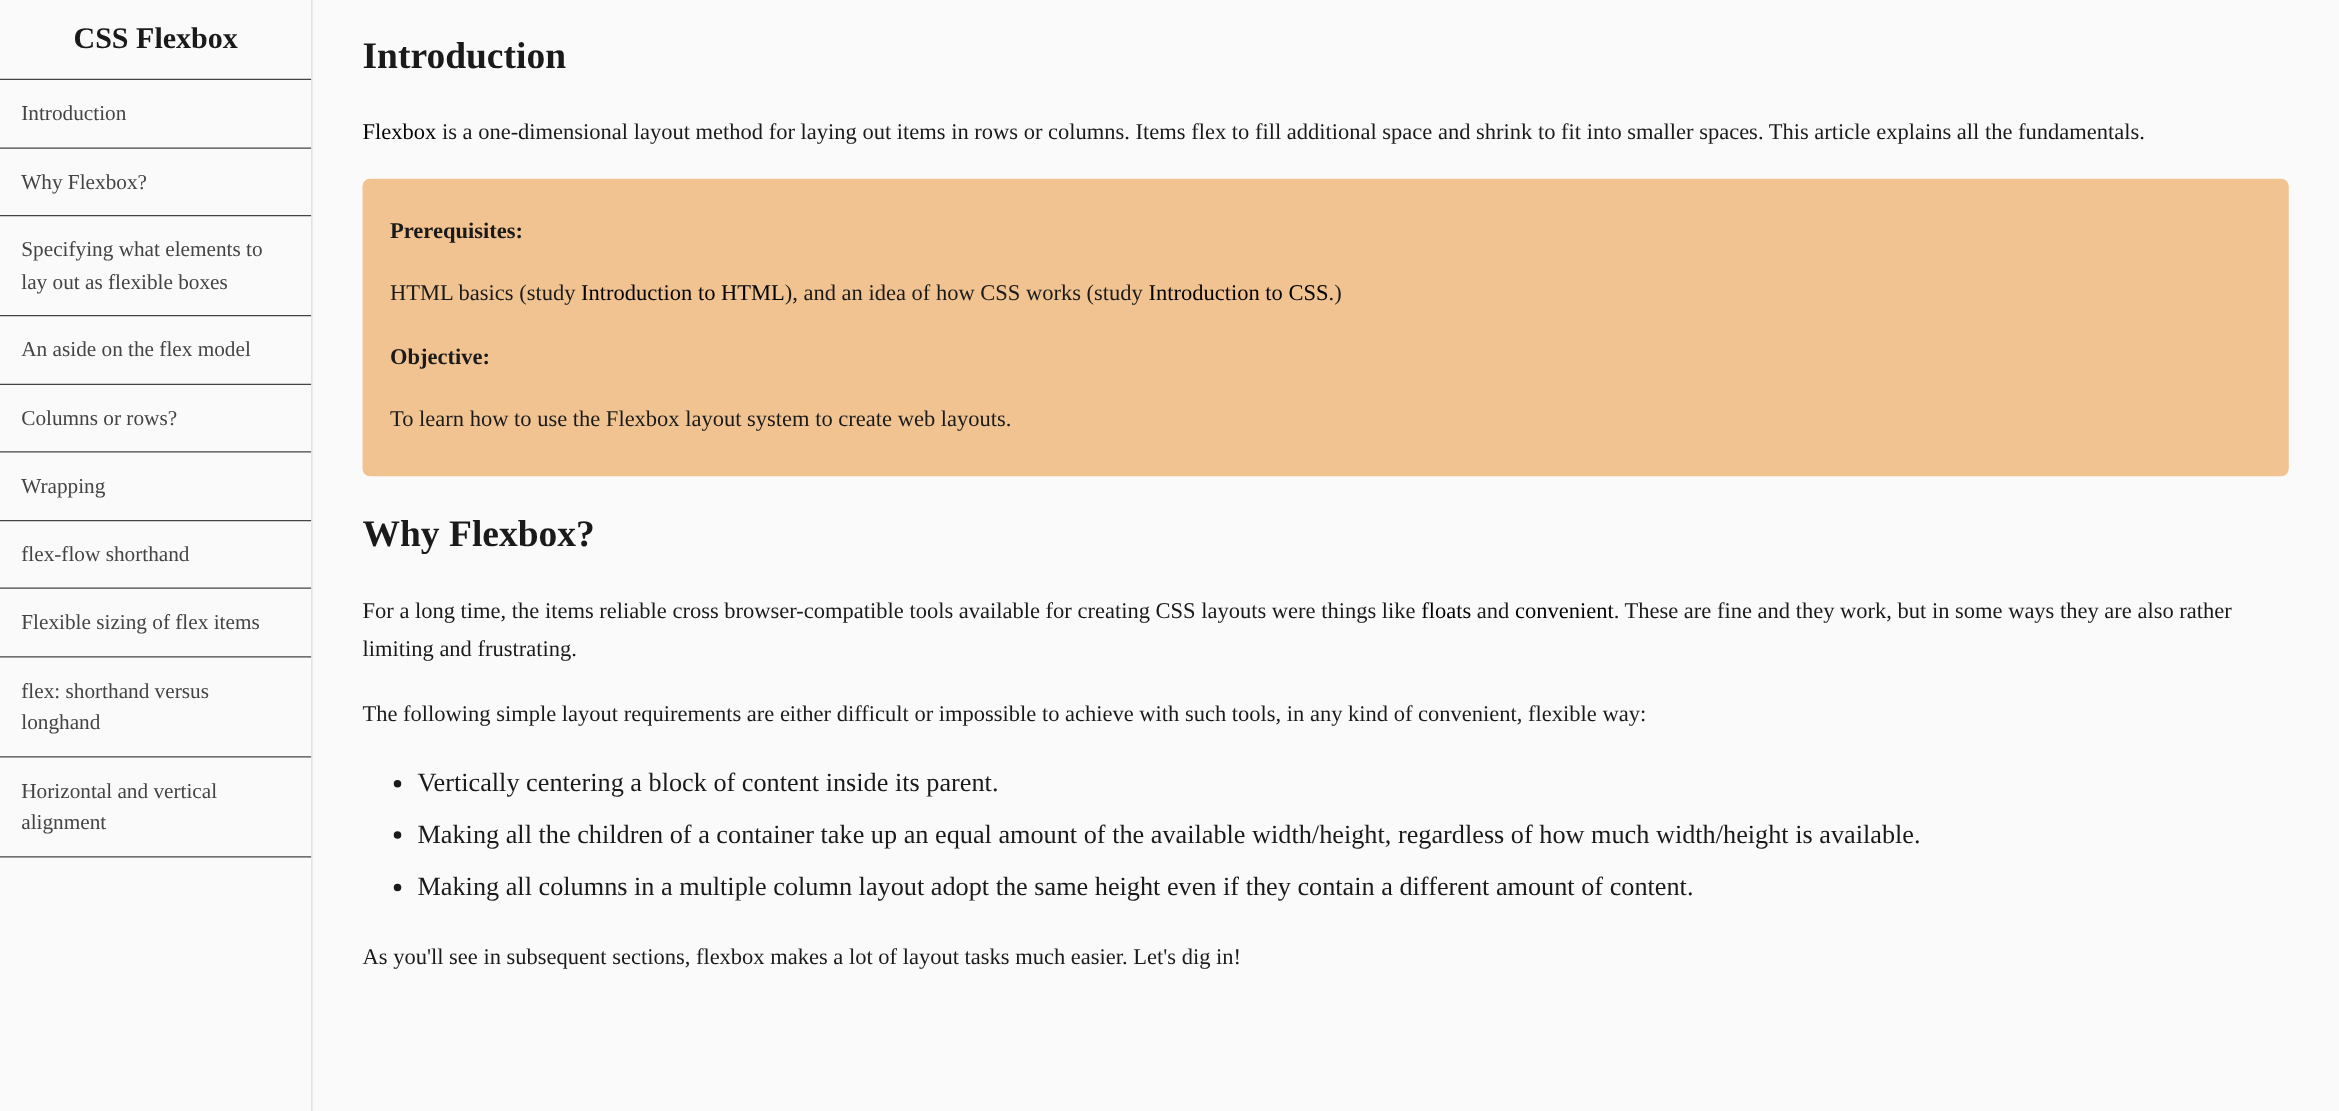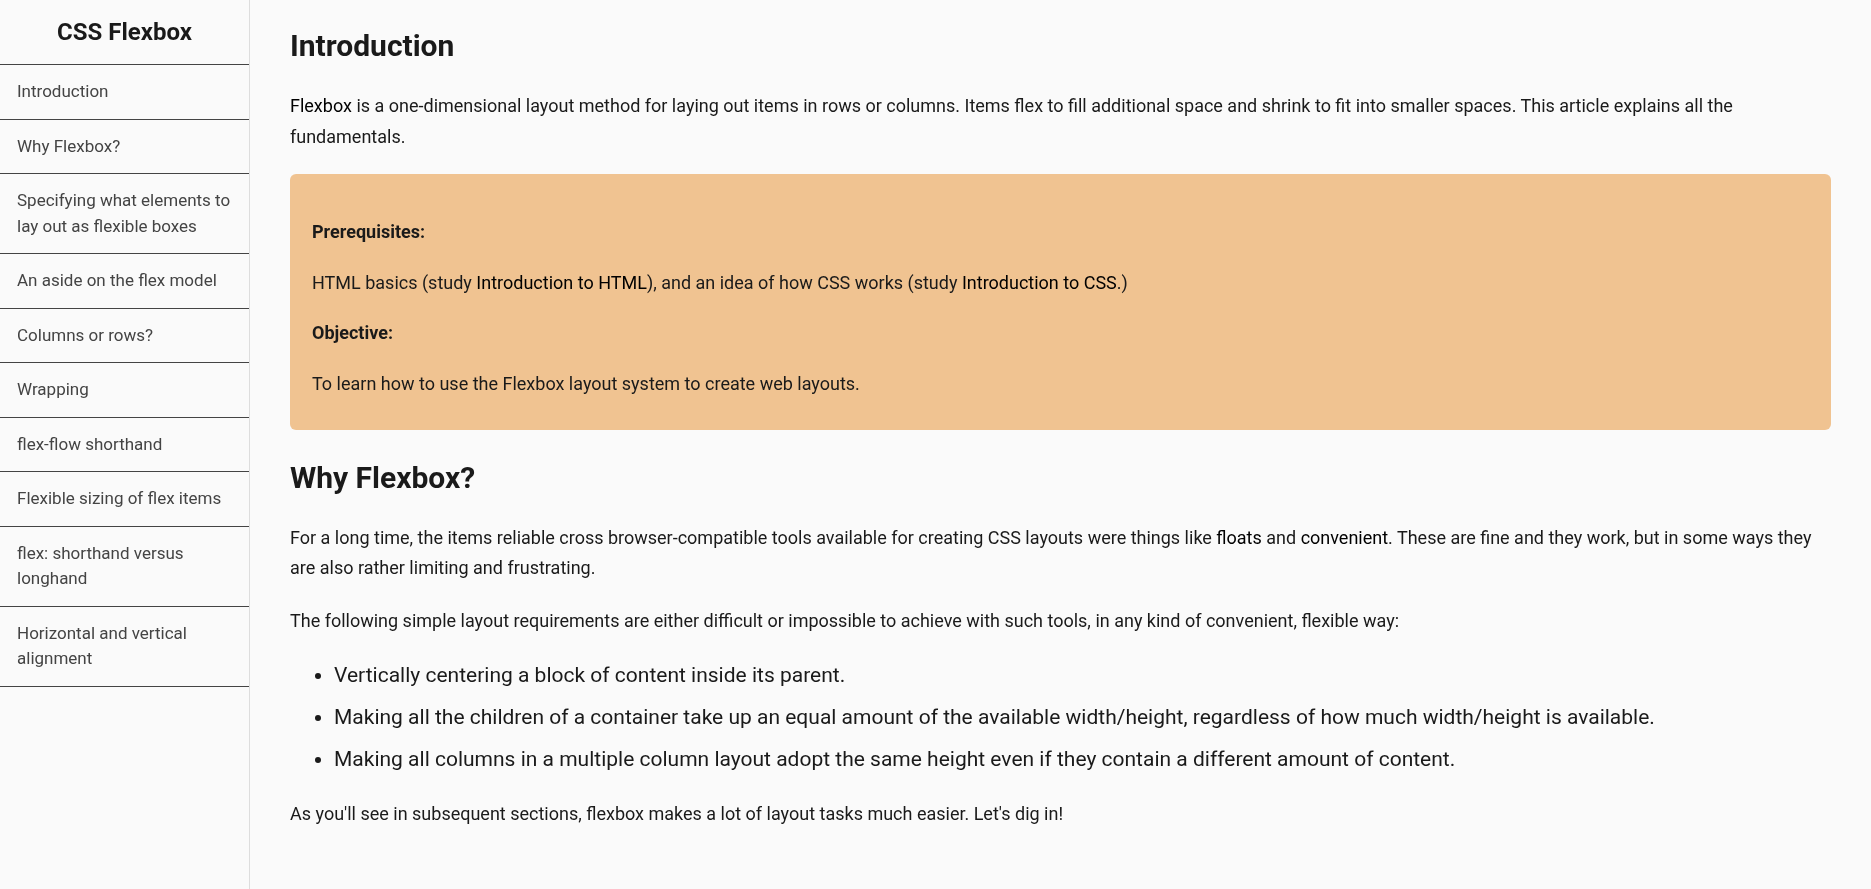--- a/index.html
+++ b/index.html
@@ -1,15 +1,15 @@
 <!DOCTYPE html>
 <html><head>
 <meta charset="utf-8">
 <style>
-  * { box-sizing: border-box; margin: 0; padding: 0; }
+  * { box-sizing: border-box; margin: 0; padding: 0; font-family: Liberation Serif, serif; }
   body {
     font-family: -apple-system, BlinkMacSystemFont, "Segoe UI", Roboto, "Helvetica Neue", Arial, sans-serif;
     display: flex;
     height: 100vh;
     overflow: hidden;
     background: #fafafa;
     color: #1a1a1a;
   }
   .sidebar {
     width: 250px;
@@ -56,21 +56,21 @@
     margin-bottom: 22px;
   }
   .link { color: #000000; text-decoration: none; }
   .callout {
     background: #f0c391;
     border-radius: 6px;
     padding: 26px 22px 10px 22px;
     margin-bottom: 30px;
   }
   .callout p { font-size: 18px; line-height: 1.7; margin-bottom: 20px; }
-  .callout .label { font-weight: 700; margin-top: 17px; }
+  .callout .label { font-weight: 700; }
   .main ul {
     list-style: disc;
     padding-left: 44px;
     margin-bottom: 22px;
   }
   .main ul li {
     font-size: 21px;
     line-height: 1.7;
     margin-bottom: 6px;
   }

